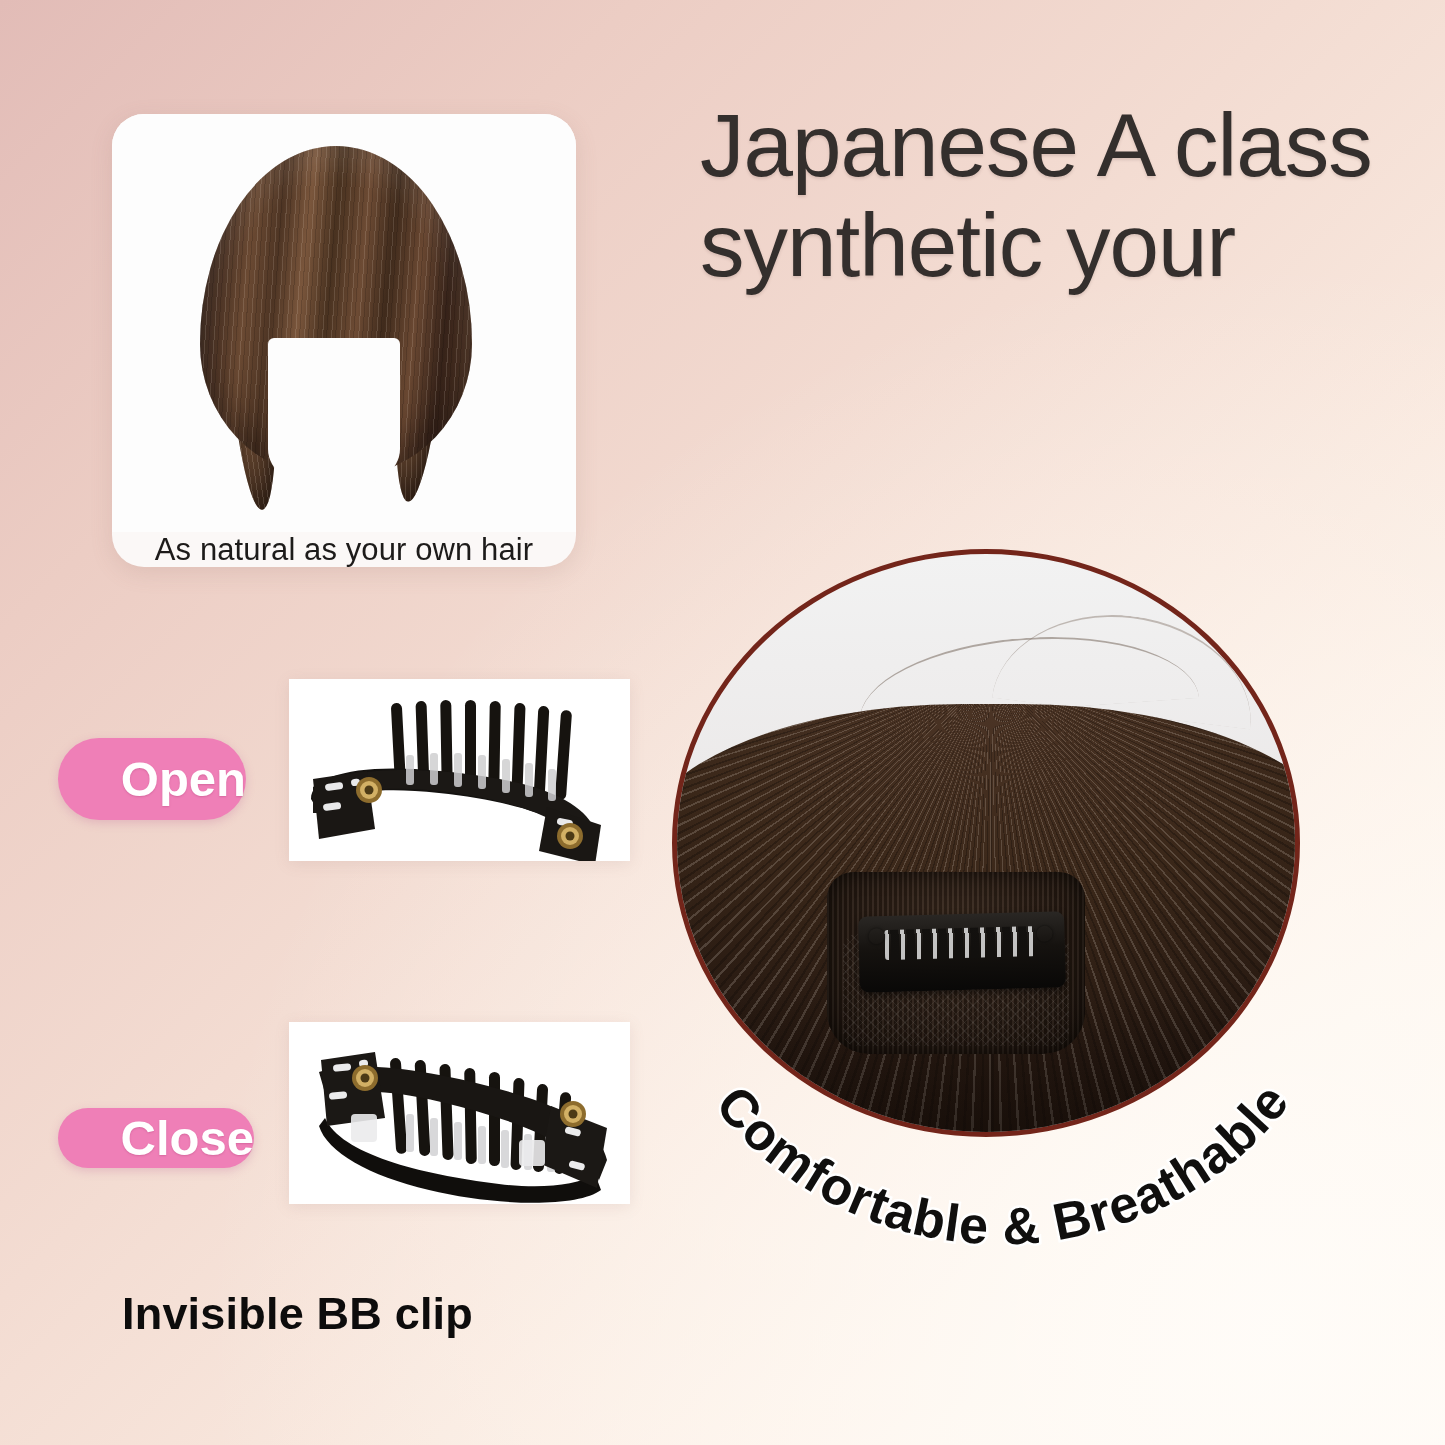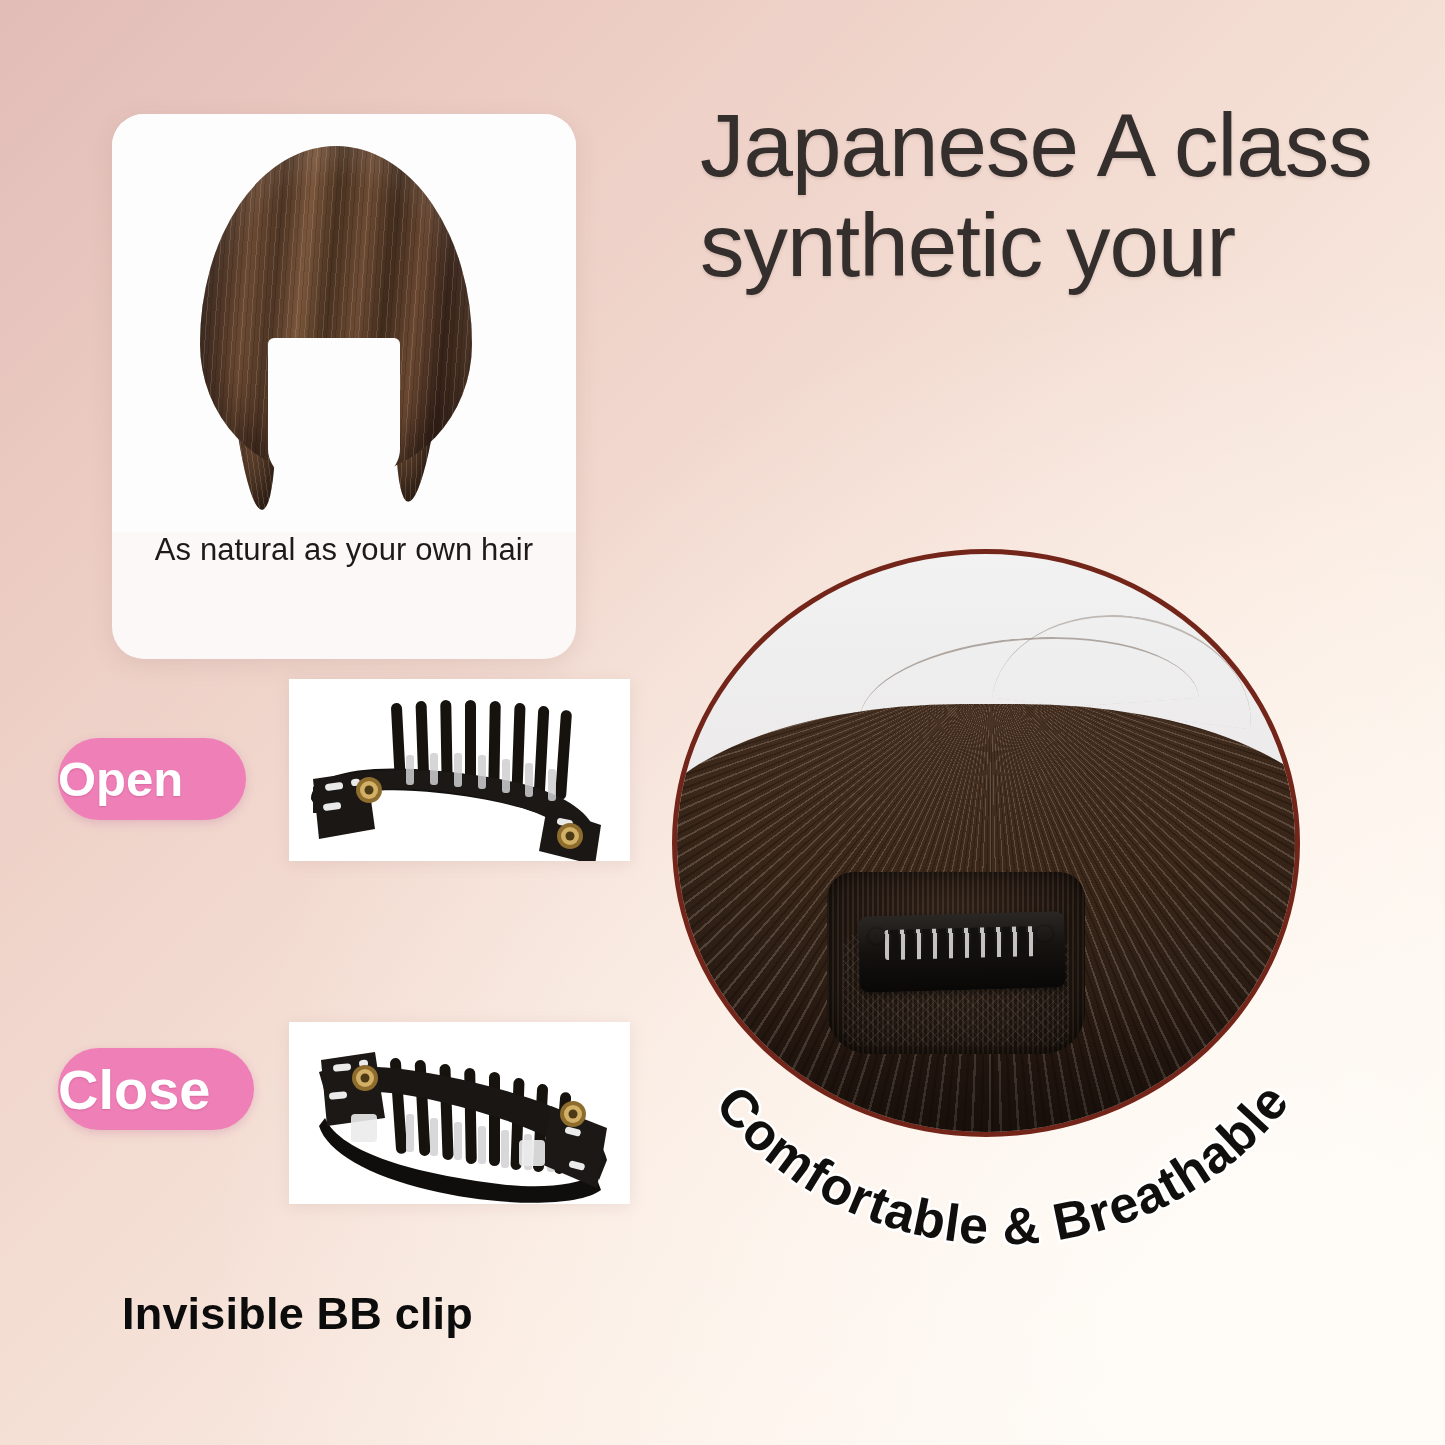--- a/index.html
+++ b/index.html
@@ -32,21 +32,21 @@
     text-shadow: 0 2px 3px rgba(120,90,85,0.20);
   }
   .headline .l2 { display: block; }
 
   
   .bangs-card {
     position: absolute;
     left: 112px;
     top: 114px;
     width: 464px;
-    height: 545px;
+    height: 453px;
     background: #fbf8f7;
     border-radius: 32px;
     box-shadow: 0 6px 22px rgba(150,110,105,0.16);
     overflow: hidden;
   }
   .bangs-photo {
     position: absolute;
     left: 0; top: 0;
     width: 464px;
     height: 418px;
@@ -129,30 +129,30 @@
     box-shadow: 0 3px 14px rgba(150,110,105,0.13);
     overflow: hidden;
   }
   .clip-card.open  { left: 289px; top: 679px;  width: 341px; height: 182px; }
   .clip-card.close { left: 289px; top: 1022px; width: 341px; height: 182px; }
 
   .badge {
     position: absolute;
     display: flex;
     align-items: center;
-    justify-content: flex-start;
+    justify-content: flex-end;
     background: #ef7fb7;
     color: #ffffff;
     font-weight: bold;
     border-radius: 999px;
     box-shadow: 0 3px 10px rgba(190,100,150,0.28);
     text-shadow: 0 1px 2px rgba(170,60,115,0.35);
   }
   .badge.open  { left: 58px;  top: 738px;  width: 188px; height: 82px;  font-size: 49px; }
-  .badge.close { left: 58px;  top: 1048px; width: 196px; height: 82px;  font-size: 56px; }
+  .badge.close { left: 58px;  top: 1108px; width: 196px; height: 60px;  font-size: 49px; }
 
   .bb-label {
     position: absolute;
     left: 122px;
     top: 1288px;
     color: #0d0c0c;
     font-size: 45px;
     font-weight: bold;
     letter-spacing: 0.2px;
   }

